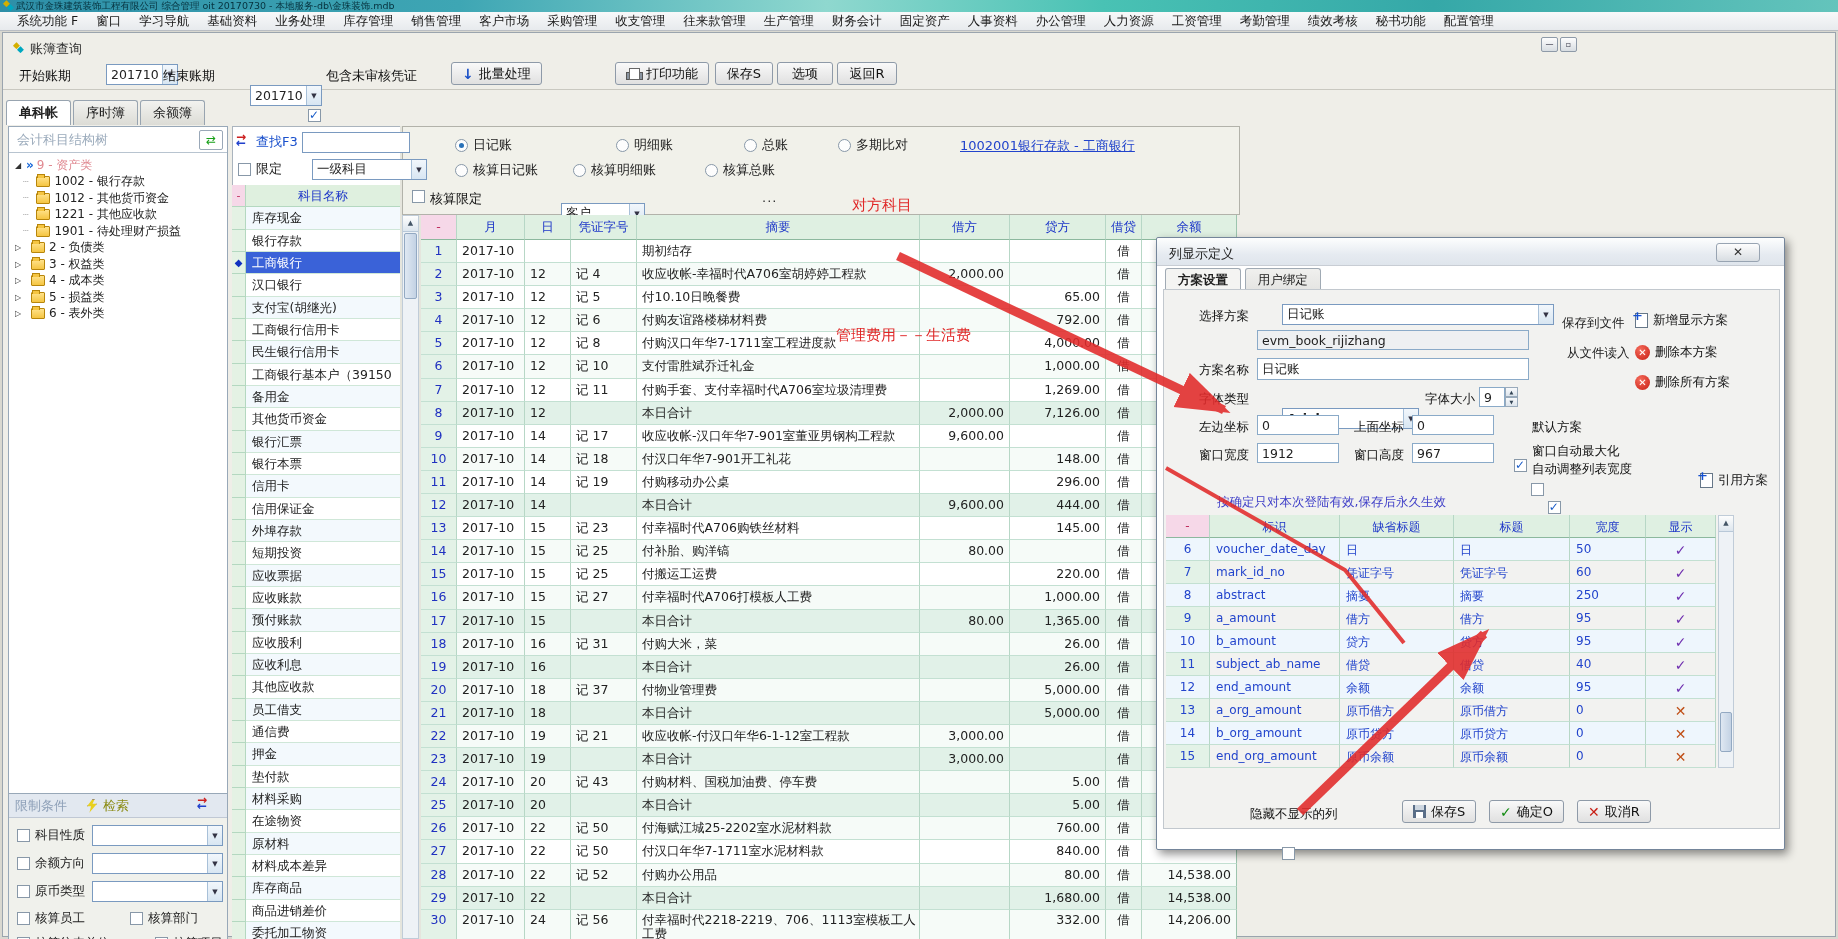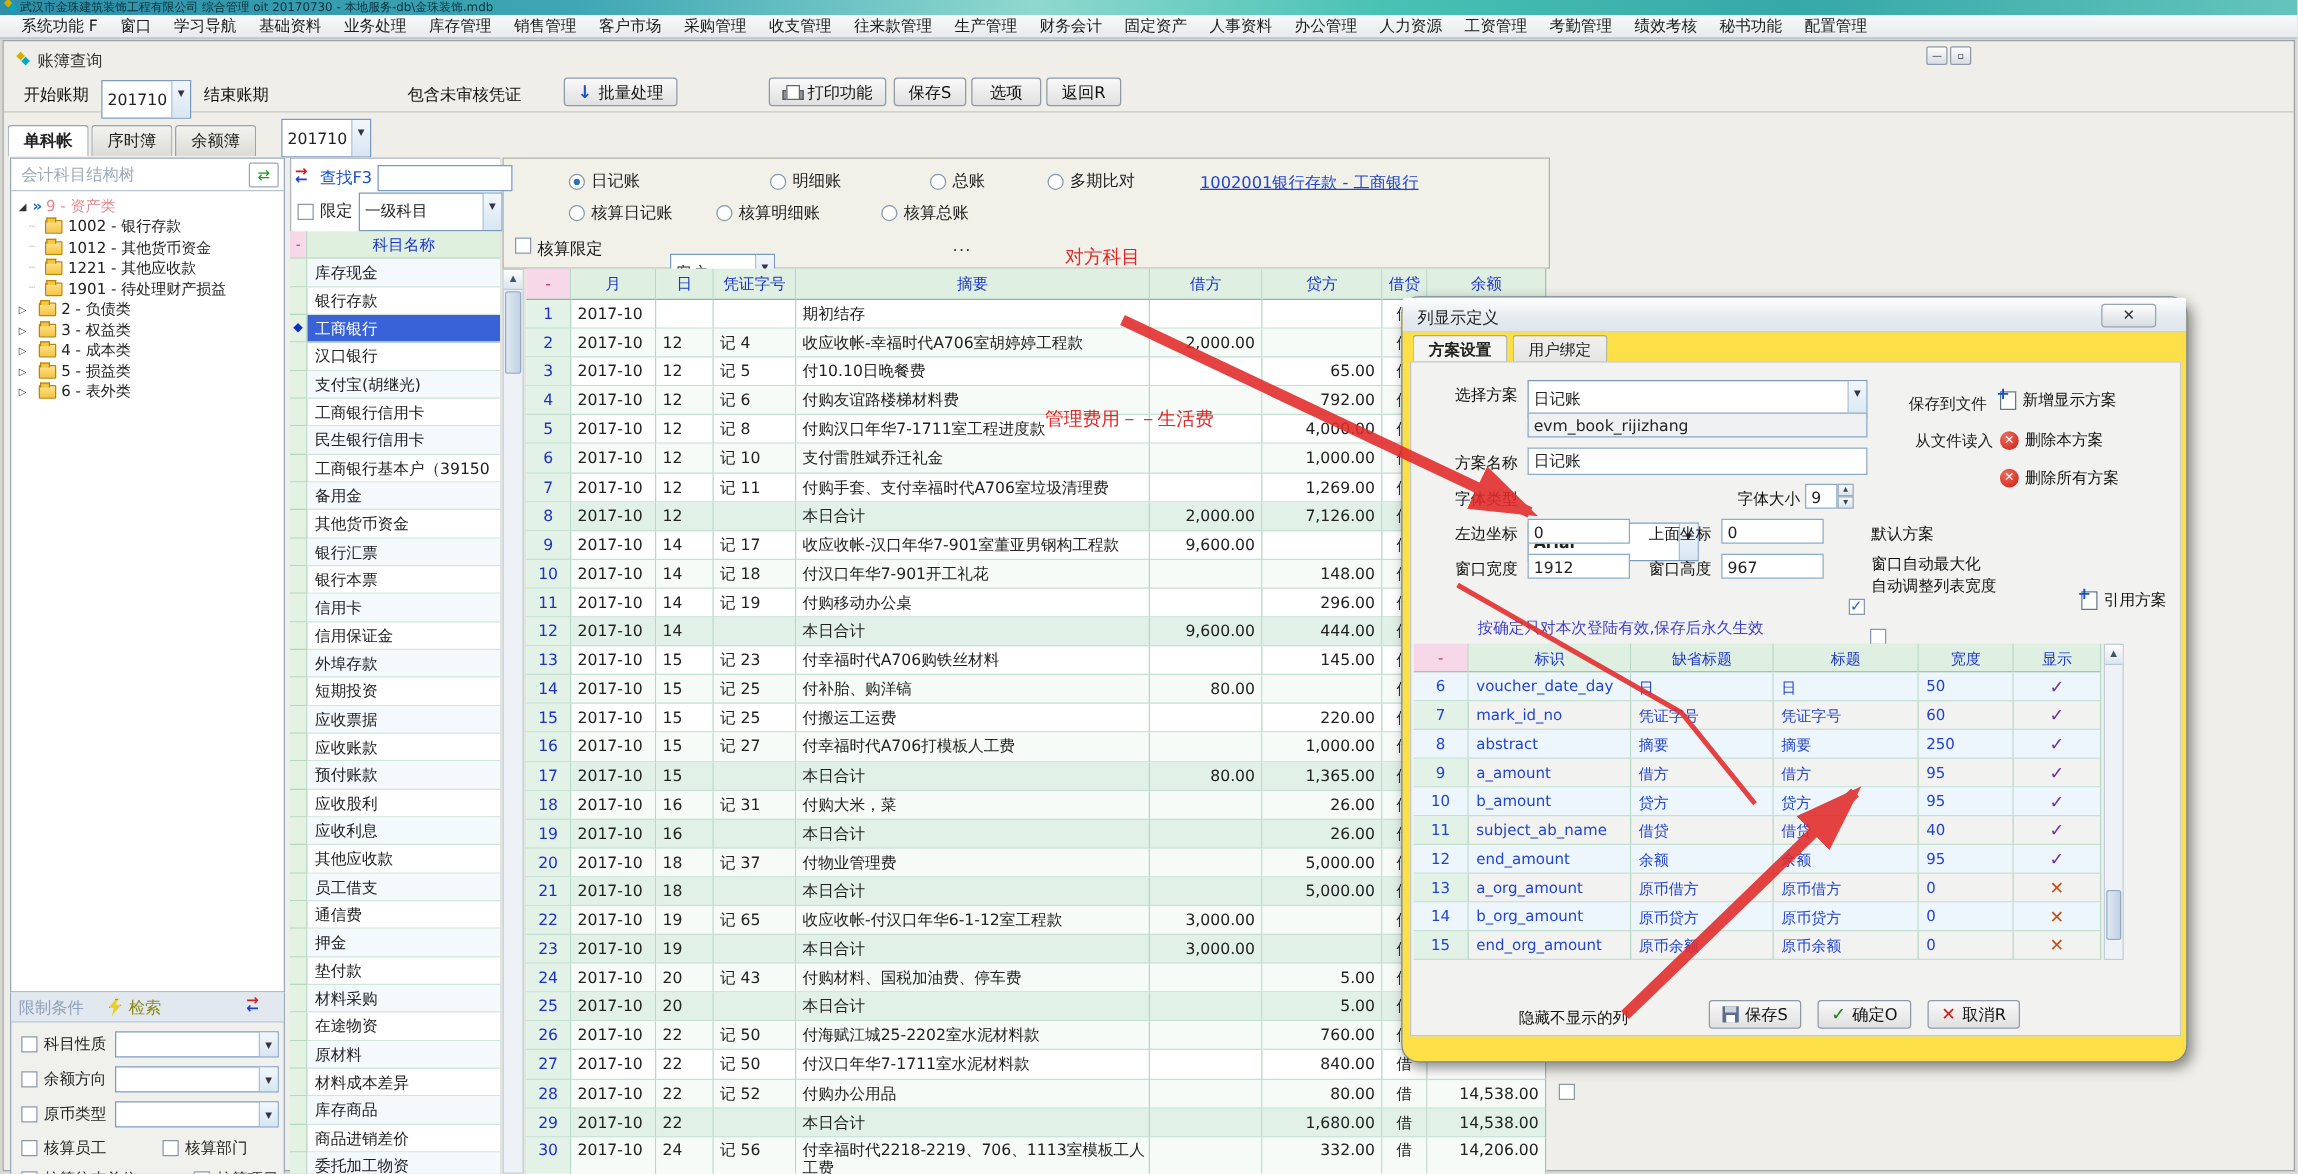--- a/index.html
+++ b/index.html
@@ -24,21 +24,21 @@
 
   
   #qwin { left:2px; top:32px; width:1834px; height:905px; background:#efeee8; border:1px solid #9aa4ae; }
   #qhead { left:10px; top:6px; height:20px; display:flex; align-items:center; gap:5px; }
   #qhead .qt { font-size:13px; color:#333; }
   .winbtn { width:17px; height:15px; background:linear-gradient(#fdfdfd,#d8dde2); border:1px solid #8e9aa8;
     border-radius:2px; font-size:8px; color:#334; text-align:center; line-height:13px; }
   
   #toolbar { left:0px; top:26px; width:1832px; height:31px; border-bottom:1px solid #c9c8c0; }
   .lbl { font-size:13px; color:#111; white-space:nowrap; }
-  .combo { background:#fff; border:1px solid #7a9ac0; height:31px; display:flex; align-items:center; position:relative; }
+  .combo { background:#fff; border:1px solid #7a9ac0; height:21px; display:flex; align-items:center; position:relative;margin-left:25px; }
   .combo .v { flex:1; padding:0 4px; font-size:12.5px; white-space:nowrap; overflow:hidden; }
   .combo .da { width:15px; height:100%; background:linear-gradient(#f2f7fc,#d8e6f2); border-left:1px solid #a8c0d8;
     font-size:7px; color:#334; text-align:center; line-height:20px; }
   .btn { background:linear-gradient(#f9f9f9,#e0e0e0); border:1px solid #8e9aa8; border-radius:3px; height:23px;
     display:inline-flex; align-items:center; justify-content:center; gap:5px; font-size:13px; color:#111; padding:0 10px; }
   .cb { width:13px; height:13px; background:#fff; border:1px solid #8898a8; display:inline-block; position:relative; flex:none; }
   .cb.on::after { content:"✓"; position:absolute; left:0px; top:-2px; font-size:12px; color:#1a5cc8; font-weight:bold; }
   .down-icon { color:#1a50c8; font-weight:bold; font-size:14px; line-height:12px; }
   .printer-icon { display:inline-block; width:15px; height:12px; position:relative; }
   .printer-icon::before { content:""; position:absolute; left:0; top:4px; width:15px; height:6px; background:#8a94a0; border:1px solid #555; }
@@ -120,22 +120,22 @@
   .lrow.head .lcell { background:#dff0e2; color:#1c35c8; text-align:center; height:25px; padding-top:4px; border-bottom:1px solid #8cb89e; }
   .lrow.head .c0 { background:#f6d8e8; color:#c03060; }
   .lcell.num { background:#e3f2e7; color:#2031c0; text-align:center; }
   .lcell.txt { padding-left:5px; }
   .lcell.amt { text-align:right; padding-right:5px; }
   .lcell.ctr { text-align:center; }
   .lrow.total .lcell:not(.num) { background:#e1f1e8; }
   .lrow:nth-child(odd):not(.total):not(.head) .lcell:not(.num) { background:#f6fbf8; }
 
   
-  #dlg { left:1121px; top:237px; width:629px; height:613px; background:#fde047; border:1px solid #74859a;
-    border-radius:14px; box-shadow:3px 4px 10px rgba(0,0,0,.45); z-index:40; }
+  #dlg { left:1156px; top:237px; width:629px; height:613px; background:#ffffff; border:1px solid #74859a;
+    border-radius:2px; box-shadow:3px 4px 10px rgba(0,0,0,.45); z-index:40; }
   #dlgtitle { left:0; top:0; width:100%; height:28px; background:linear-gradient(#fdfefe,#e6ebf1 60%,#dfe5ec);
     border-bottom:1px solid #c8cdd4; border-radius:3px 3px 0 0; }
   #dlgtitle .tt { position:absolute; left:12px; top:7px; font-size:13px; color:#222; }
   #dlgclose { left:559px; top:5px; width:44px; height:19px; background:linear-gradient(#fdfdfd,#d8dde2);
     border:1px solid #98a4b2; border-radius:3px; text-align:center; font-size:12px; color:#333; line-height:17px; }
   .dtab { height:35px; padding:3px 12px 0; font-size:12.5px; border:1px solid #a0aab4; border-bottom:none;
     background:linear-gradient(#f0f0ee,#dddddb); border-radius:3px 3px 0 0; display:inline-block; }
   .dtab.active { background:#f4f4f2; font-weight:bold; }
   #dgroup { left:6px; top:51px; width:617px; height:540px; border:1px solid #c2c8ce; background:#f2f2f0; }
   .dlbl { position:absolute; font-size:12.5px; color:#111; white-space:nowrap; }
@@ -907,21 +907,21 @@
       <div class="lcell c5 amt"></div>
       <div class="lcell c6 amt">5,000.00</div>
       <div class="lcell c7 ctr">借</div>
       <div class="lcell c8 amt"></div>
     </div>
 
     <div class="lrow">
       <div class="lcell c0 num">22</div>
       <div class="lcell c1 txt">2017-10</div>
       <div class="lcell c2 txt">19</div>
-      <div class="lcell c3 txt">记 65</div>
+      <div class="lcell c3 txt">记 21</div>
       <div class="lcell c4 txt">收应收帐-付汉口年华6-1-12室工程款</div>
       <div class="lcell c5 amt">3,000.00</div>
       <div class="lcell c6 amt"></div>
       <div class="lcell c7 ctr">借</div>
       <div class="lcell c8 amt"></div>
     </div>
 
     <div class="lrow total">
       <div class="lcell c0 num">23</div>
       <div class="lcell c1 txt">2017-10</div>

